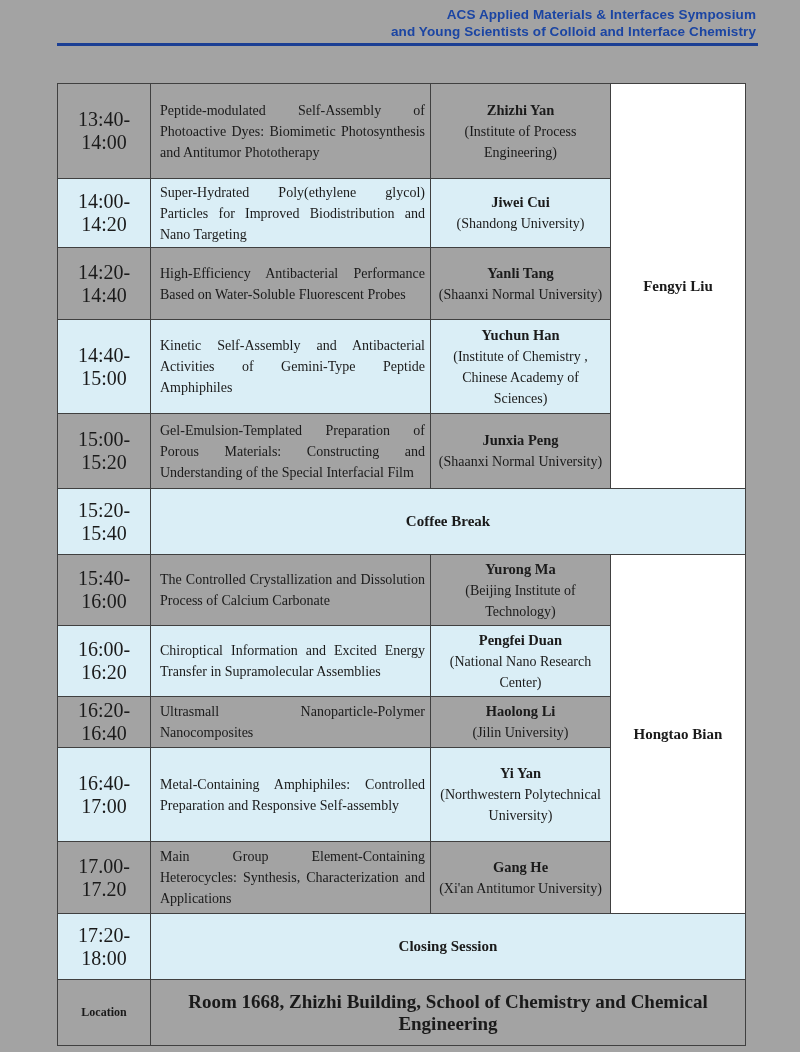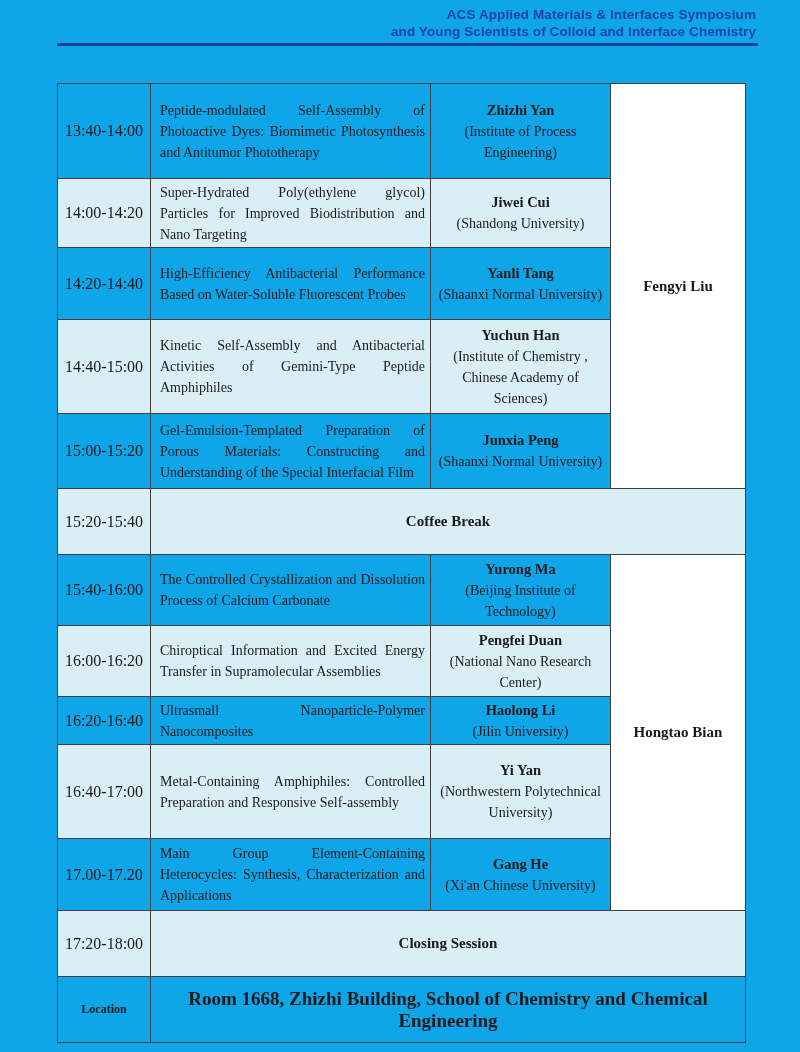--- a/index.html
+++ b/index.html
@@ -1,23 +1,23 @@
 <!DOCTYPE html>
 <html><head>
 <meta charset="utf-8">
 <style>
   html,body{margin:0;padding:0;background:#ffffff;}
-  .page{width:800px;height:1052px;background:#0ea5e9;position:relative;overflow:hidden;
+  .page{width:800px;height:1052px;background:#a3a3a3;position:relative;overflow:hidden;
         font-family:"Liberation Serif", serif;color:#1a1a1a;}
   .hdr{padding:6px 44px 0 0;text-align:right;font-family:"Liberation Sans", sans-serif;
        font-weight:bold;font-size:13.5px;line-height:17px;color:#1b45a3;letter-spacing:.1px;}
   .rule{margin:3px 42px 0 57px;border-top:3px solid #1b3f94;height:0;}
   table.program{border-collapse:collapse;margin:37px 0 0 57px;width:688px;table-layout:fixed;}
   table.program td{border:1px solid #404040;vertical-align:middle;}
-  td.time{text-align:center;font-size:16px;padding:2px 2px;}
+  td.time{text-align:center;font-size:20px;padding:2px 2px;}
   td.title{text-align:justify;font-size:14px;line-height:21px;padding:2px 5px 2px 9px;}
   td.speaker{text-align:center;font-size:14px;line-height:21px;padding:2px 4px;}
   .sp-name{font-weight:bold;font-size:14.5px;}
   td.chair{text-align:center;font-weight:bold;font-size:15px;background:#ffffff;margin-left:40px;}
   tr.hl td{background:#daeef6;}
   td.center-label{text-align:center;font-weight:bold;font-size:15px;}
   td.loc-label{text-align:center;font-weight:bold;font-size:12px;}
   td.loc-value{text-align:center;font-weight:bold;font-size:19px;margin-top:12px;}
 </style>
 </head>
@@ -126,21 +126,21 @@
         <div class="sp-name">Yi Yan</div>
         <div>(Northwestern Polytechnical University)</div>
       </td>
     </tr>
 
     <tr style="height:72px">
       <td class="time">17.00-17.20</td>
       <td class="title">Main Group Element-Containing Heterocycles: Synthesis, Characterization and Applications</td>
       <td class="speaker">
         <div class="sp-name">Gang He</div>
-        <div>(Xi'an Chinese University)</div>
+        <div>(Xi'an Antitumor University)</div>
       </td>
     </tr>
 
     <tr class="hl" style="height:66px">
       <td class="time">17:20-18:00</td>
       <td class="center-label" colspan="3">Closing Session</td>
     </tr>
 
     <tr style="height:66px">
       <td class="loc-label">Location</td>

